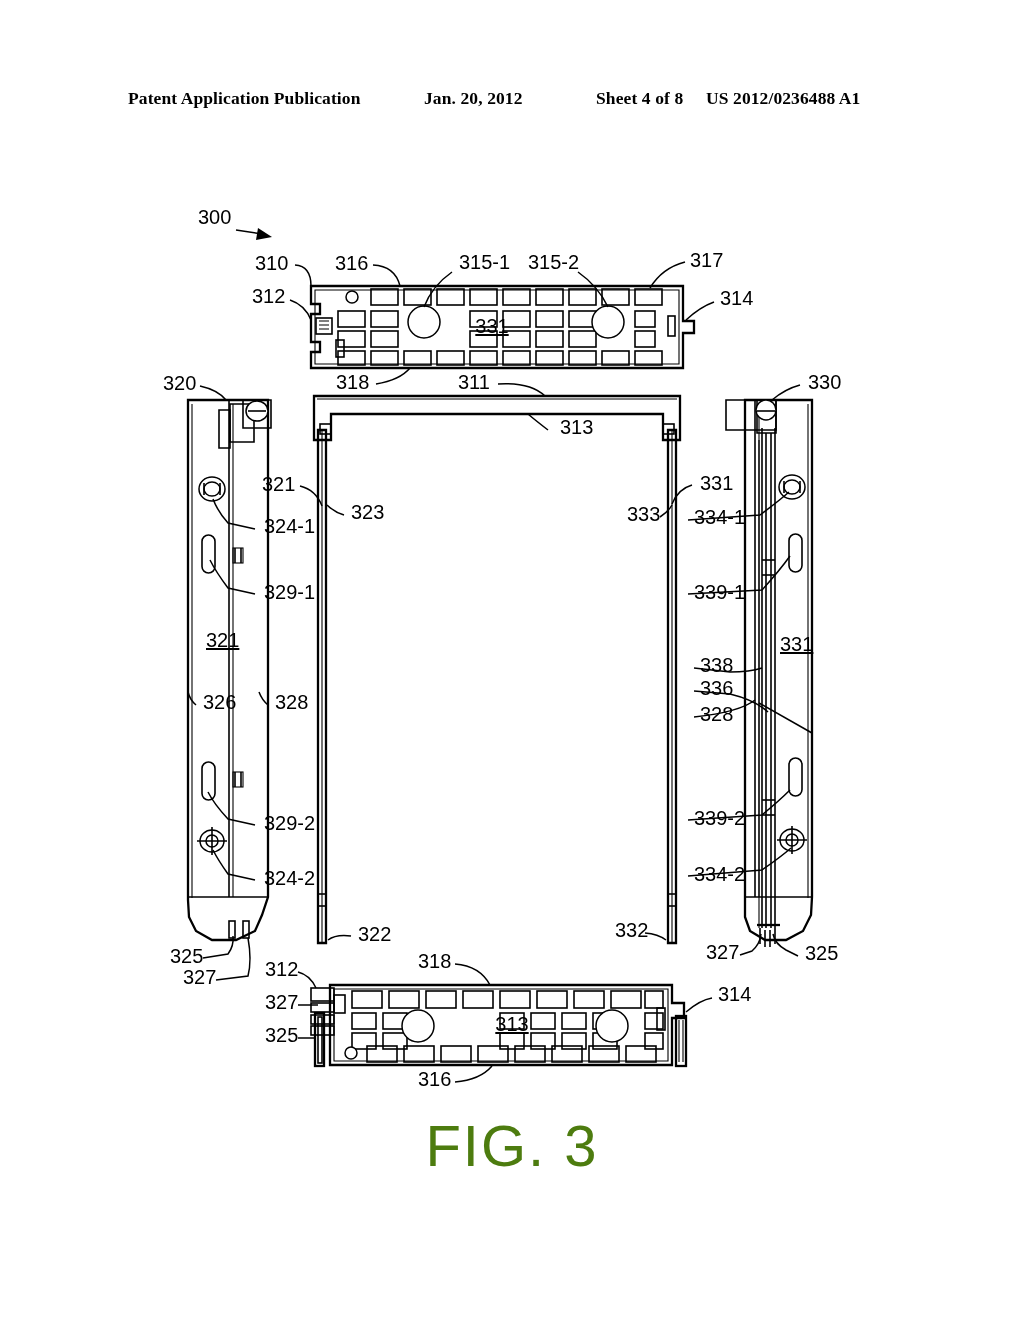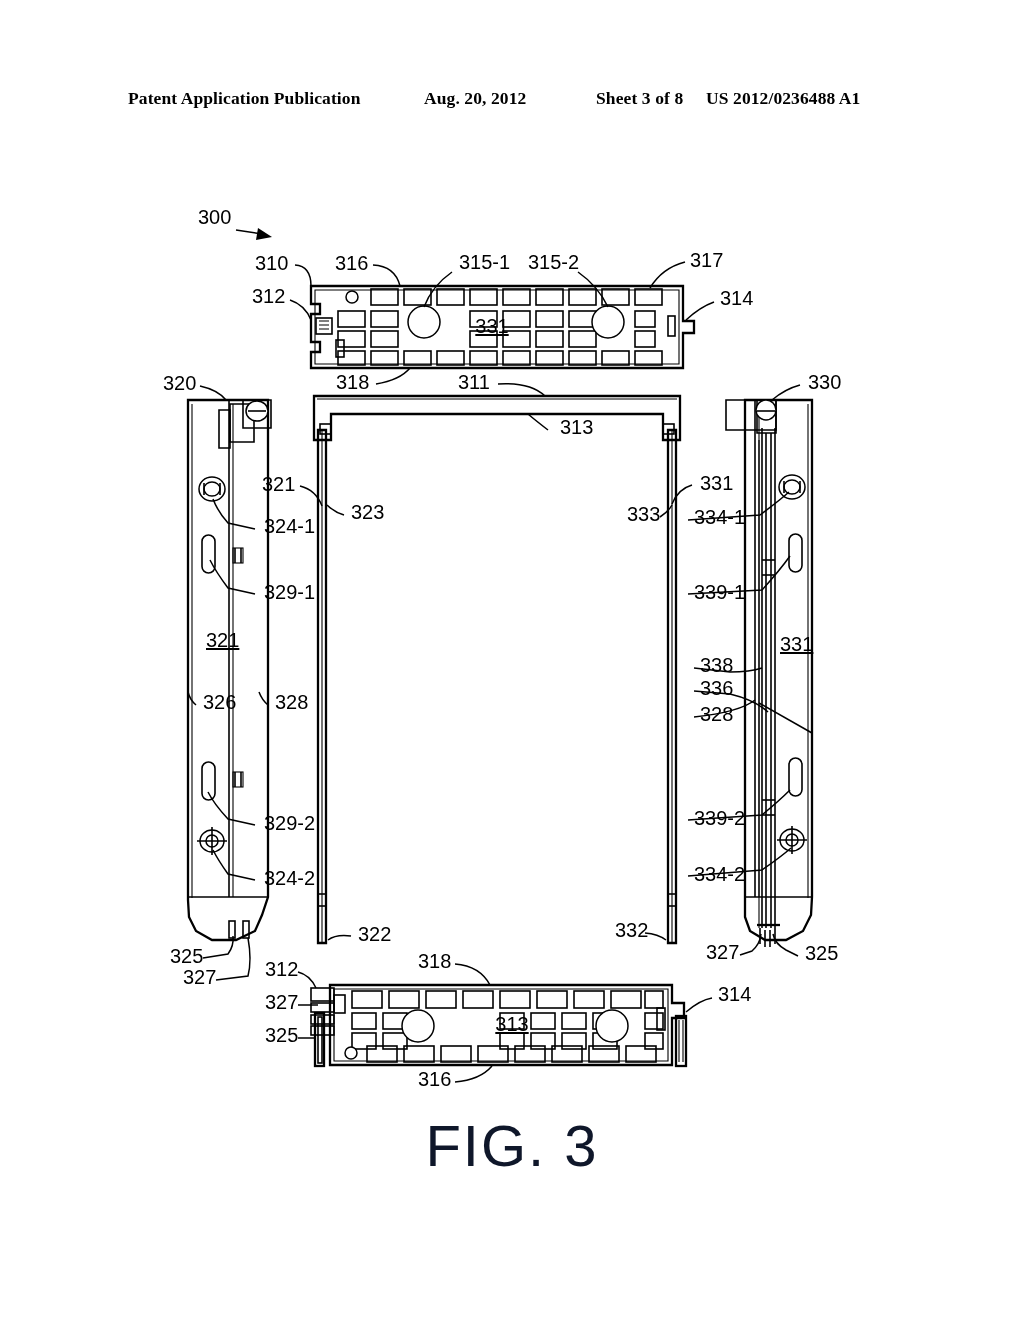--- a/index.html
+++ b/index.html
@@ -40,21 +40,21 @@
   
   #fig-caption {
     position: absolute;
     left: 0;
     top: 1112px;
     width: 1024px;
     text-align: center;
     font-family: "Liberation Sans", sans-serif;
     font-size: 58px;
     letter-spacing: 2px;
-    color: #0f172a;
+    color: #4d7c0f;
   }
 
   
   #drawing {
     position: absolute;
     left: 0;
     top: 0;
     width: 1024px;
     height: 1320px;
   }
@@ -74,22 +74,22 @@
   .ln-h { stroke: #000; stroke-width: 2.3; fill: none; }
   .lead { stroke: #000; stroke-width: 1.5; fill: none; }
   .hole { fill: #ffffff; stroke: #000; stroke-width: 1.5; }
 </style>
 </head>
 <body>
 
 <div id="sheet">
 
   <div class="hdr" id="hdr-pub">Patent Application Publication</div>
-  <div class="hdr" id="hdr-date">Aug. 20, 2012</div>
-  <div class="hdr" id="hdr-sheet">Sheet 3 of 8</div>
+  <div class="hdr" id="hdr-date">Jan. 20, 2012</div>
+  <div class="hdr" id="hdr-sheet">Sheet 4 of 8</div>
   <div class="hdr" id="hdr-num">US 2012/0236488 A1</div>
 
   <svg id="drawing" viewBox="0 0 1024 1320">
 
     <g>
       <path class="lead" d="M236,230 L262,234"></path>
       <path d="M258,228 L272,237 L256,240 Z" fill="#000"></path>
     </g>
 
     <g>

